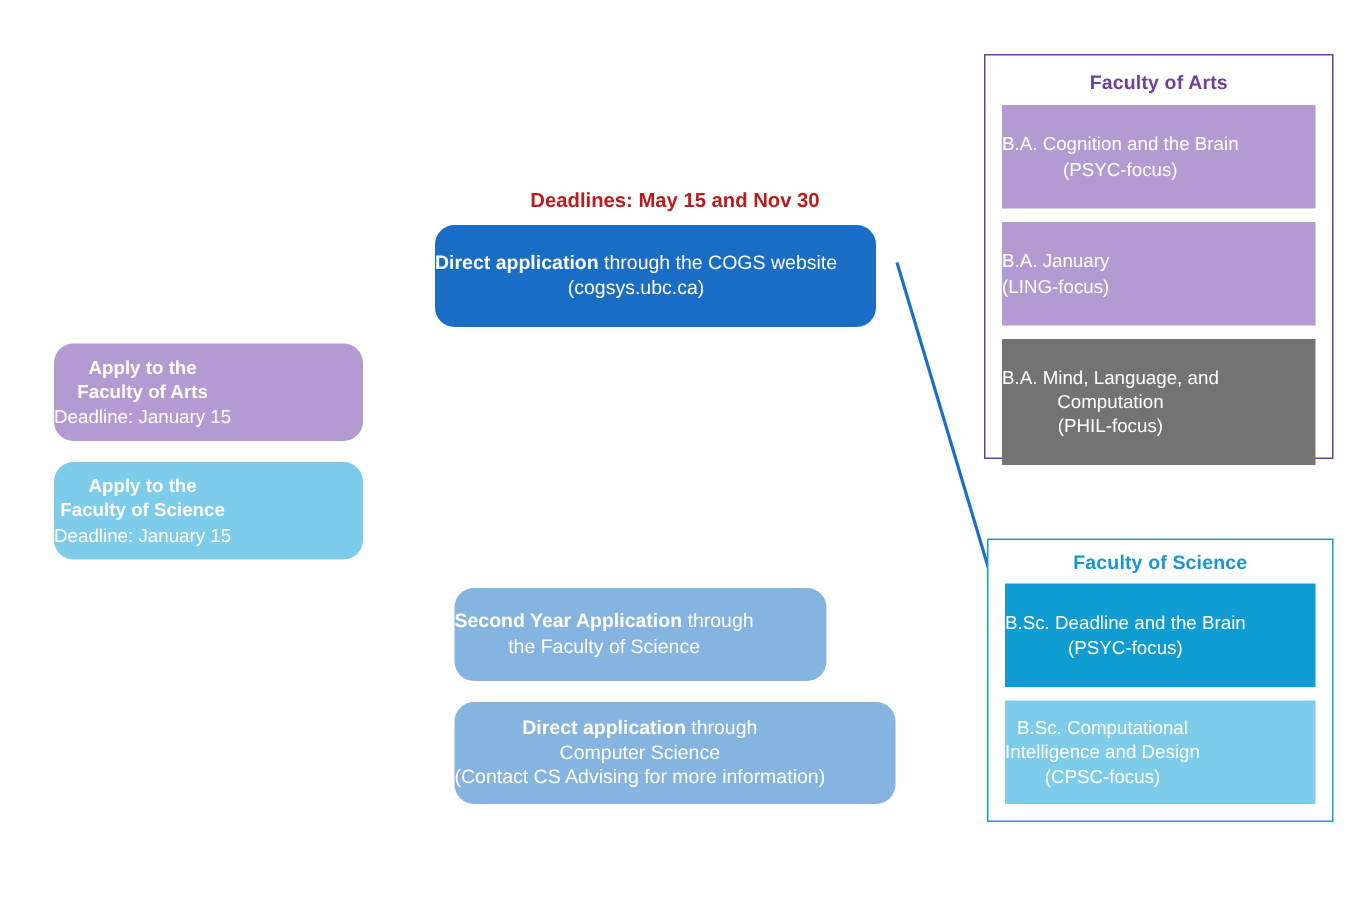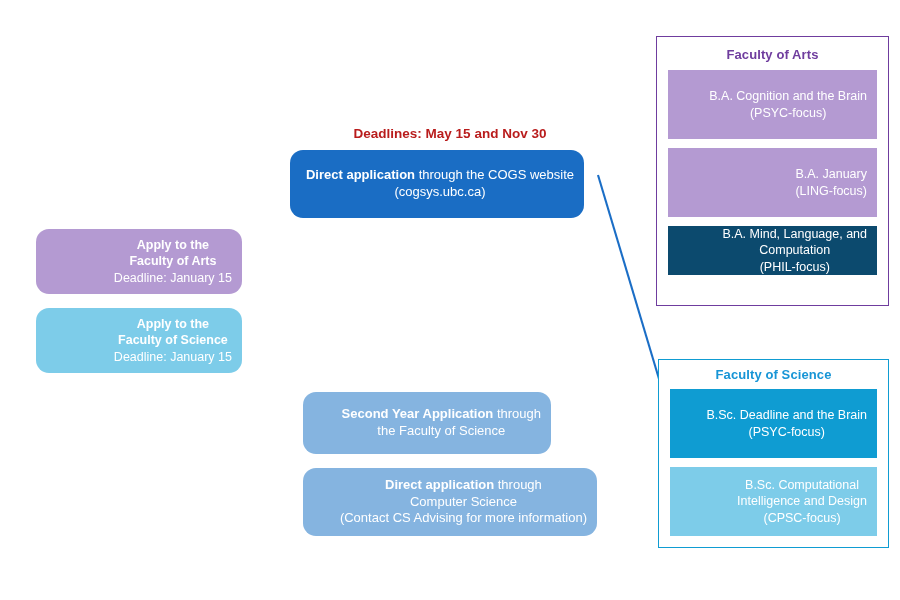--- a/index.html
+++ b/index.html
@@ -18,25 +18,25 @@
     width: 900px;
     height: 600px;
   }
 
   
   .node {
     position: absolute;
     box-sizing: border-box;
     display: flex;
     align-items: center;
-    justify-content: flex-end;
+    justify-content: flex-start;
     text-align: center;
     color: #ffffff;
     line-height: 1.30;
-    padding: 4px 10px;
+    padding: 4px 0;
   }
   .node .tx { display: block; }
   .node b { font-weight: bold; }
 
   .rounded { border-radius: 13px; }
   .sharp   { border-radius: 0px; }
 
   
   .panel {
     position: absolute;
@@ -135,21 +135,21 @@
     </span>
   </div>
 
   <div class="node sharp" style="left:668px; top:148px; width:209px; height:69px; background:#b49ad2; font-size:12.5px;">
     <span class="tx">
       <span>B.A. January</span><br>
       <span>(LING-focus)</span>
     </span>
   </div>
 
-  <div class="node sharp" style="left:668px; top:226px; width:209px; height:49px; background:#0c4a6e; font-size:12.5px;">
+  <div class="node sharp" style="left:668px; top:226px; width:209px; height:84px; background:#737373; font-size:12.5px;">
     <span class="tx">
       <span>B.A. Mind, Language, and</span><br>
       <span>Computation</span><br>
       <span>(PHIL-focus)</span>
     </span>
   </div>
 
   <div class="panel" style="left:658px; top:359px; width:231px; height:189px; border:1.5px solid #0f9cd2;">
     <div class="panel-title" style="top:7px; color:#1795d6;">Faculty of Science</div>
   </div>

